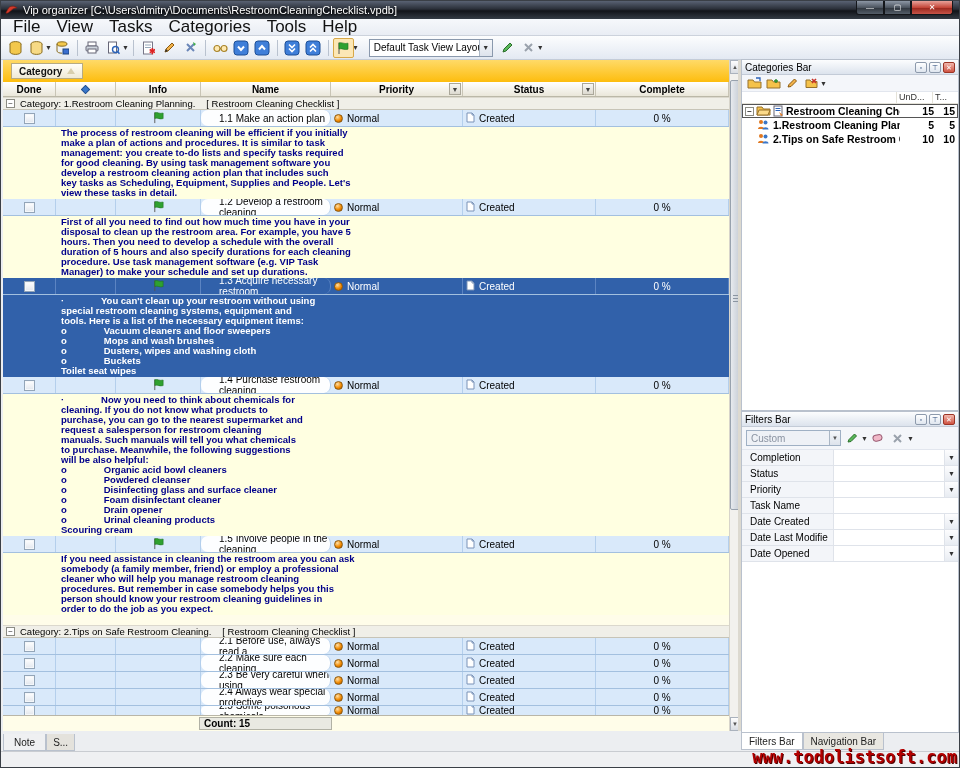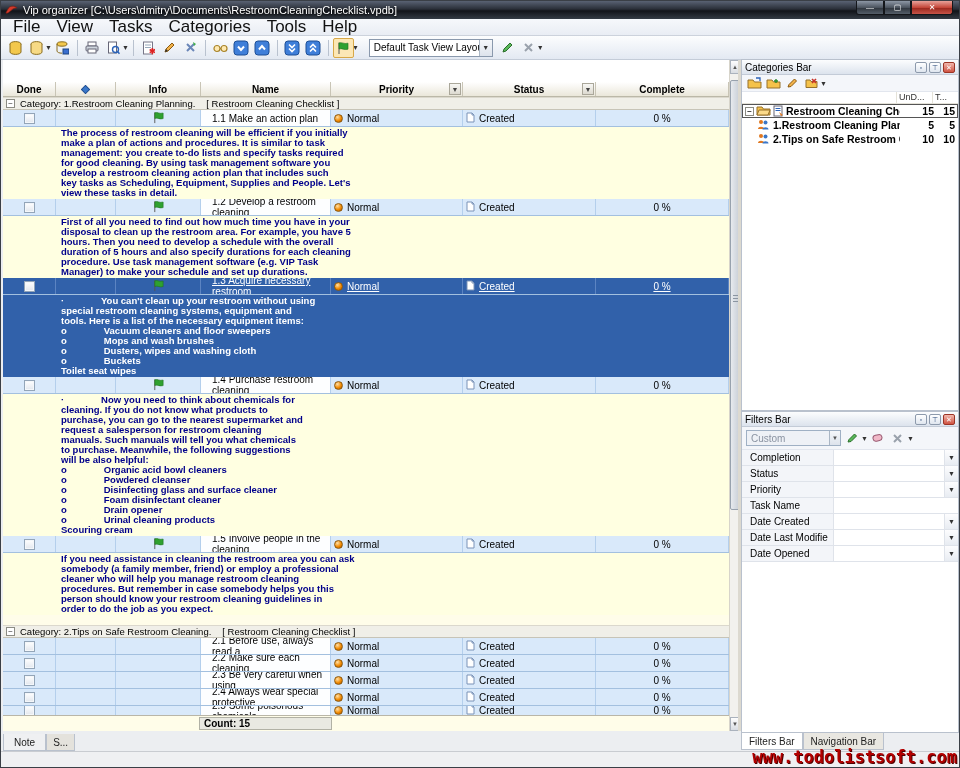--- a/index.html
+++ b/index.html
@@ -57,25 +57,25 @@
     display:flex; align-items:center; font-size:9.5px; color:#000; padding-left:3px; gap:5px; }
   .expander { width:9px; height:9px; border:1px solid #8c8c84; background:#fff; font-size:8px; line-height:7px;
     text-align:center; color:#333; flex:none; }
   .gsuffix { margin-left:6px; }
   .task-row { height:17px; display:flex; font-size:10px; color:#000; background:#d9e9fa;
     border-bottom:1px solid #a3c0df; }
   .task-row.partial { height:10px; overflow:hidden; }
   .cell { border-right:1px solid #b4cfec; display:flex; align-items:center; overflow:hidden; }
   .c-done { justify-content:center; }
   .c-info { justify-content:center; }
-  .c-name { background:#fdfeff; padding-left:11px; }
+  .c-name { background:#fdfeff; padding-left:18px;border-radius:7px; }
   .c-pri { padding-left:3px; gap:4px; }
   .c-sta { padding-left:3px; gap:4px; }
   .c-com { justify-content:center; }
-  .task-row.selected { background:#3161aa; color:#fff;text-decoration:underline; }
+  .task-row.selected { background:#3161aa; color:#fff; }
   .task-row.selected .cell { border-right-color:#5c84c2; }
   .task-row.selected .c-name { background:#3161aa; }
   .checkbox { width:11px; height:11px; border:1px solid #93a5b8; background:linear-gradient(#ffffff,#e2e7ee);
     box-shadow:inset 0 0 0 1px #f4f7fa; }
   .ball { width:9px; height:9px; border-radius:50%; flex:none;
     background:radial-gradient(circle at 35% 30%, #ffe0a8, #f28a00 55%, #a85700 95%); border:1px solid #8d5a10; }
   .note-row { background:#ffffe1; color:#00008b; font-weight:bold; font-size:9.5px; line-height:10px;
     padding:1px 6px 1px 58px; white-space:pre-wrap; }
   .note-row.selected-note { background:#3161aa; color:#fff; }
   .blank-strip { height:10px; background:#fffde9; }
@@ -276,20 +276,26 @@
     </span>
     <span class="tbtn">
       <svg width="11" height="11" viewBox="0 0 11 11">
           <path d="M2 2 L9 9 M9 2 L2 9" stroke="#9aa2ac" stroke-width="2"></path>
         </svg>
     </span>
     <span class="tcaret">▼</span>
   </div>
 
   <div class="grid">
+    <div class="groupbar">
+      <span class="groupbtn">
+        <span>Category</span>
+        <span class="sorttri"></span>
+      </span>
+    </div>
     <div class="gridhead">
       <span class="hcell" style="width:53px">
           <span>Done</span>
         </span>
       <span class="hcell" style="width:60px">
         <svg width="9" height="9" viewBox="0 0 9 9">
             <rect x="1.6" y="1.6" width="5.8" height="5.8" transform="rotate(45 4.5 4.5)" fill="#3a77c8" stroke="#1b4a8f"></rect>
           </svg>
       </span>
       <span class="hcell" style="width:85px">

